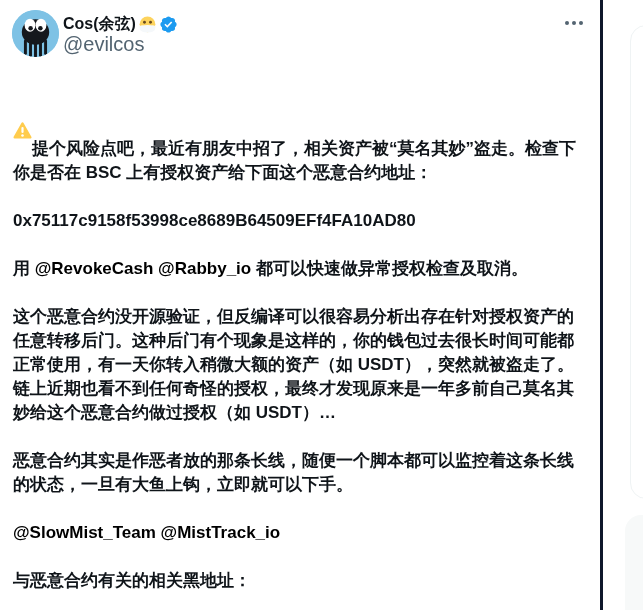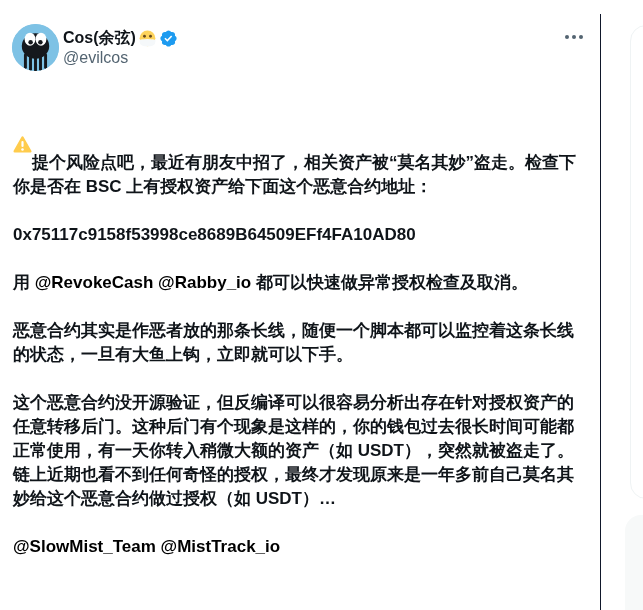--- a/index.html
+++ b/index.html
@@ -5,42 +5,42 @@
   html,body { margin:0; padding:0; }
   body {
     width:643px; height:610px; overflow:hidden; position:relative;
     background:#ffffff;
     font-family:"Liberation Sans","DejaVu Sans",sans-serif;
     -webkit-font-smoothing:antialiased;
   }
 
   
   .main-column {
-    position:absolute; top:14px; left:0; bottom:0; width:600px;
-    border-right:1px solid #0f172a; background:#fff;
+    position:absolute; top:0; left:0; bottom:0; width:600px;
+    border-right:3px solid #0f172a; background:#fff;
   }
 
   
   .tweet-header { display:flex; align-items:flex-start; padding:10px 12px 0 12px; position:relative; }
   .avatar {
     width:47px; height:47px; border-radius:50%; overflow:hidden;
     flex:0 0 auto; cursor:pointer; background:#7EC2E5;
   }
   .avatar svg { display:block; width:47px; height:47px; }
   .user-info { margin-left:4px; padding-top:4px; min-width:0; }
   .name-row { display:flex; align-items:center; gap:3px; }
   .display-name {
     font-size:16px; font-weight:700; color:#0f1419; line-height:20px; cursor:pointer;
     white-space:nowrap;
   }
   .emoji-face { width:17px; height:17px; display:inline-block; }
   .emoji-face svg { display:block; width:17px; height:17px; }
   .verified { width:19px; height:19px; display:inline-block; }
   .verified svg { display:block; width:19px; height:19px; }
-  .handle { font-size:16px; color:#536471; line-height:20px; margin-top:0px; }
+  .handle { font-size:20px; color:#536471; line-height:20px; margin-top:0px; }
 
   .more-btn {
     position:absolute; right:12px; top:16px;
     display:flex; gap:3px; padding:5px; border-radius:50%; cursor:pointer;
   }
   .more-btn .dot { width:4px; height:4px; border-radius:50%; background:#536471; }
 
   
   .tweet-text {
     margin:16px 18px 0 13px;
@@ -120,23 +120,24 @@
   <div class="tweet-text">
       <div class="para"><span class="warning-emoji">
   <svg viewBox="0 0 20 20" aria-hidden="true">
     <path d="M10 2.8 L18.2 17.2 L1.8 17.2 Z" fill="#FFCC4D" stroke="#FFCC4D" stroke-width="2.6" stroke-linejoin="round"></path>
     <rect x="8.85" y="6.3" width="2.3" height="6.4" rx="1.15" fill="#ffffff"></rect>
     <circle cx="10" cy="15.2" r="1.35" fill="#ffffff"></circle>
   </svg>
 </span>提个风险点吧，最近有朋友中招了，相关资产被“莫名其妙”盗走。检查下你是否在 BSC 上有授权资产给下面这个恶意合约地址：</div>
       <div class="para">0x75117c9158f53998ce8689B64509EFf4FA10AD80</div>
       <div class="para">用 <a class="mention" href="#">@RevokeCash</a> <a class="mention" href="#">@Rabby_io</a> 都可以快速做异常授权检查及取消。</div>
+      <div class="para">这个恶意合约没开源验证，但反编译可以很容易分析出存在针对授权资产的任意转移后门。这种后门有个现象是这样的，你的钱包过去很长时间可能都正常使用，有一天你转入稍微大额的资产（如 USDT），突然就被盗走了。链上近期也看不到任何奇怪的授权，最终才发现原来是一年多前自己莫名其妙给这个恶意合约做过授权（如 USDT）…</div>
       <div class="para">恶意合约其实是作恶者放的那条长线，随便一个脚本都可以监控着这条长线的状态，一旦有大鱼上钩，立即就可以下手。</div>
-      <div class="para">这个恶意合约没开源验证，但反编译可以很容易分析出存在针对授权资产的任意转移后门。这种后门有个现象是这样的，你的钱包过去很长时间可能都正常使用，有一天你转入稍微大额的资产（如 USDT），突然就被盗走了。链上近期也看不到任何奇怪的授权，最终才发现原来是一年多前自己莫名其妙给这个恶意合约做过授权（如 USDT）…</div>
       <div class="para"><a class="mention" href="#">@SlowMist_Team</a> <a class="mention" href="#">@MistTrack_io</a></div>
+      <div class="para">与恶意合约有关的相关黑地址：</div>
     </div>
 
 </div>
 
 <div class="right-rail">
   <div class="rail-card-outline"></div>
   <div class="rail-card-filled"></div>
 </div>
 
 </body></html>

